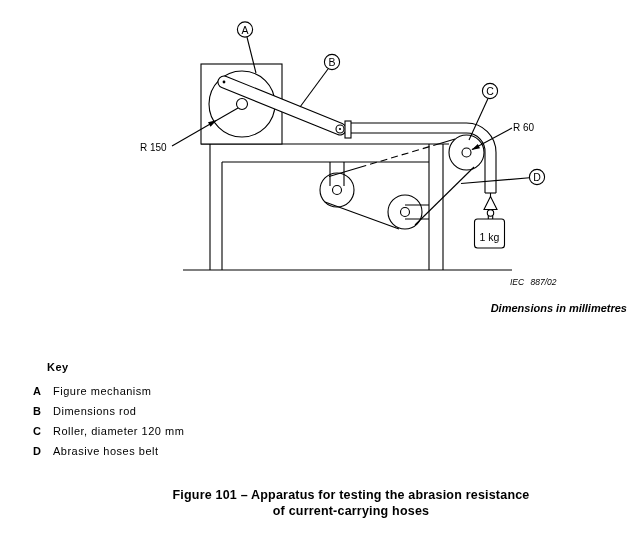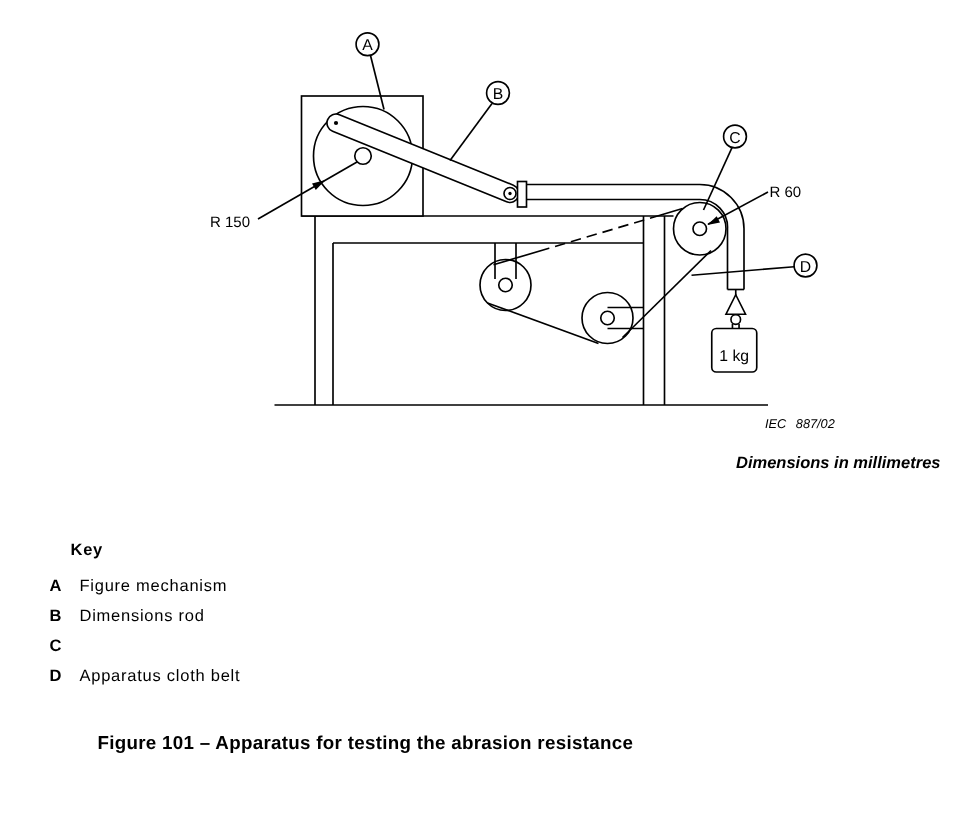--- a/index.html
+++ b/index.html
@@ -11,21 +11,21 @@
   .callout-letter{font-size:10.5px;}
   .dim-text{font-size:10px;}
   .weight-text{font-size:10.5px;}
   .credit-text{font-size:8.5px;font-style:italic;word-spacing:4px;}
   .units-text{font-size:11px;font-style:italic;font-weight:bold;}
   .key{position:absolute;left:33px;top:361px;font-size:11px;letter-spacing:.5px;}
   .key-title{font-weight:bold;line-height:13px;padding-left:14px;}
   .key-row{position:absolute;left:0;white-space:nowrap;display:flex;}
   .key-row .kid{width:20px;font-weight:bold;}
   .key-row.r0{top:24px}.key-row.r1{top:44px}.key-row.r2{top:64px}.key-row.r3{top:84px}
-  .caption{position:absolute;left:65px;top:488px;width:572px;
+  .caption{position:absolute;left:65px;top:488px;width:572px;text-align:center;
            font-weight:bold;font-size:12.5px;line-height:15.5px;letter-spacing:.2px;}
 </style>
 </head>
 <body>
 
 <div class="page">
 
   <svg width="638" height="544" viewBox="0 0 638 544">
     <g stroke="#000" stroke-width="1.1" fill="none">
 
@@ -102,24 +102,26 @@
     <div class="key-row r0">
       <span class="kid">A</span>
       <span>Figure mechanism</span>
     </div>
     <div class="key-row r1">
       <span class="kid">B</span>
       <span>Dimensions rod</span>
     </div>
     <div class="key-row r2">
       <span class="kid">C</span>
+      <span>Roller, diameter 120 mm</span>
     </div>
     <div class="key-row r3">
       <span class="kid">D</span>
-      <span>Apparatus cloth belt</span>
+      <span>Abrasive hoses belt</span>
     </div>
   </div>
 
   <div class="caption">
     <div>Figure 101 – Apparatus for testing the abrasion resistance</div>
+    <div>of current-carrying hoses</div>
   </div>
 
 </div>
 
 </body></html>

